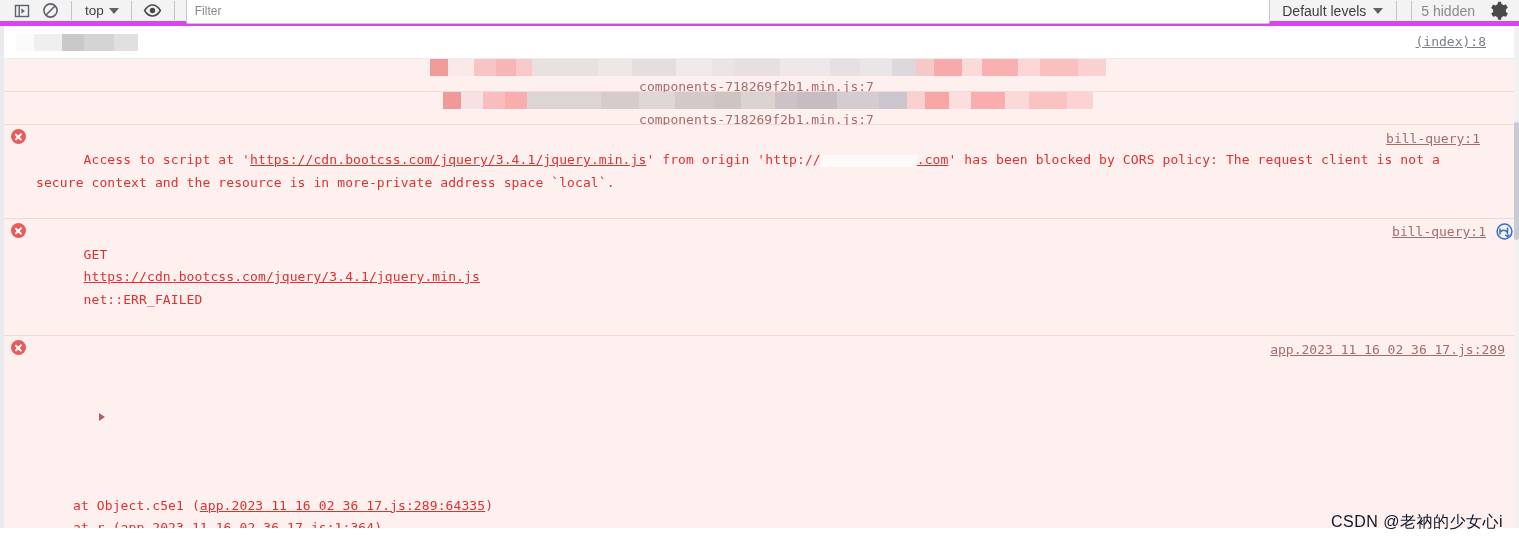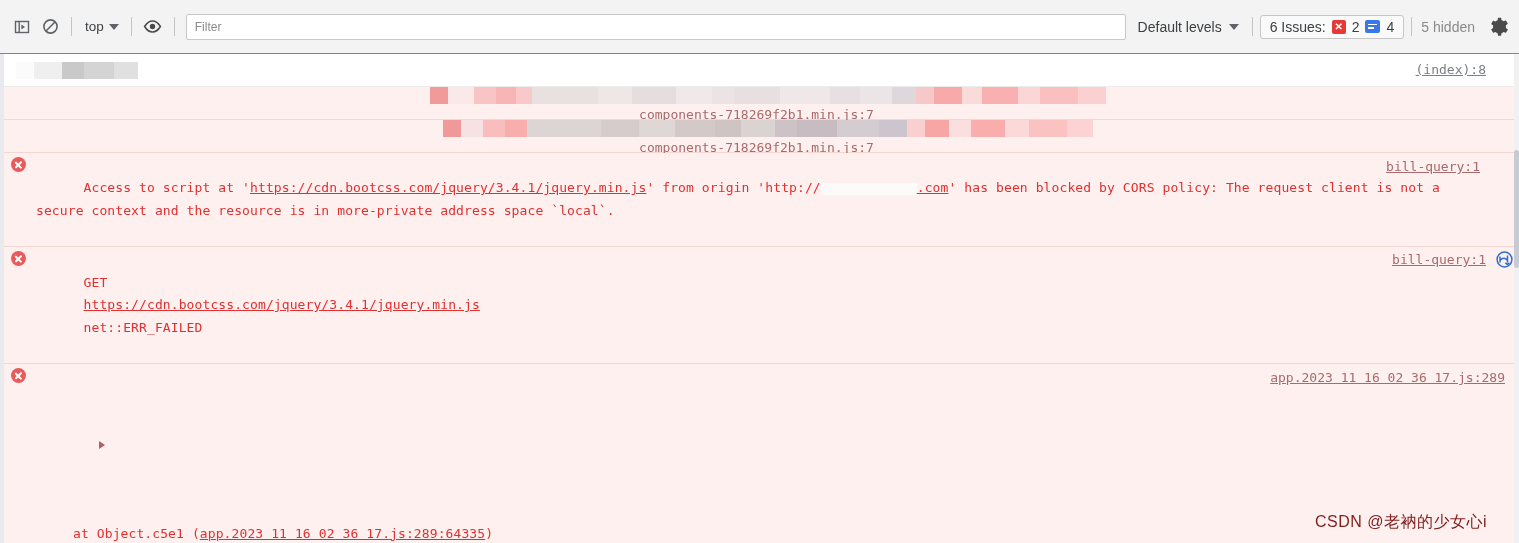--- a/index.html
+++ b/index.html
@@ -12,26 +12,26 @@
     height: 543px;
     font-family: "Liberation Sans", sans-serif;
     font-size: 12px;
     color: #202124;
     overflow: hidden;
     position: relative;
   }
 
   
   .toolbar {
-    height: 54px;
+    height: 26px;
     box-sizing: border-box;
     display: flex;
     align-items: center;
     background: #f3f3f3;
-    border-bottom: 1px solid #d946ef;
+    border-bottom: 5px solid #d946ef;
     padding: 0 6px 0 8px;
     position: relative;
     z-index: 5;
   }
   .tb-btn {
     width: 28px;
     height: 28px;
     display: flex;
     align-items: center;
     justify-content: center;
@@ -301,25 +301,25 @@
     position: absolute;
     right: 0;
     width: 5px;
     background: #c7ccd4;
     border-radius: 3px;
   }
 
   
   .watermark {
     position: absolute;
-    right: 32px;
+    right: 16px;
     bottom: 10px;
     font-family: "Liberation Sans", sans-serif;
     font-size: 16px;
-    color: #7f1d1d;
+    color: #0f172a;
     letter-spacing: 0.5px;
     user-select: none;
     z-index: 6;
   }
 </style>
 </head>
 <body>
 
 <div class="toolbar">
 
@@ -358,32 +358,20 @@
 
   <input class="filter-input" type="text" placeholder="Filter" style="">
 
   <div class="levels">
     <span>Default levels</span>
     <span class="caret"></span>
   </div>
 
   <div class="tb-sep"></div>
 
-  <div class="issues-box">
-    <span>6 Issues:</span>
-    <span class="sq-err">
-        <span>✕</span>
-      </span>
-    <span>2</span>
-    <span class="sq-info">
-        <i></i>
-        <i></i>
-      </span>
-    <span>4</span>
-  </div>
 
   <div class="tb-sep"></div>
 
   <span class="hidden-count">5 hidden</span>
 
   <div class="tb-btn">
     <svg width="19" height="19" viewBox="0 0 20 20">
       <path fill="#4a4a4a" d="M10 6.6a3.4 3.4 0 1 0 0 6.8 3.4 3.4 0 0 0 0-6.8zm0 5.1a1.7 1.7 0 1 1 0-3.4 1.7 1.7 0 0 1 0 3.4z"></path>
       <path fill="#4a4a4a" d="M17.3 11.4c.04-.45.07-.9.07-1.4s-.03-.95-.08-1.4l2-1.5c.18-.14.23-.4.12-.6l-1.9-3.2c-.12-.2-.36-.28-.57-.2l-2.35.93a7.1 7.1 0 0 0-2.4-1.37l-.35-2.48A.47.47 0 0 0 11.4 0H8.6a.47.47 0 0 0-.46.4L7.8 2.87a7.3 7.3 0 0 0-2.4 1.37l-2.35-.93c-.21-.08-.45 0-.57.2l-1.9 3.2c-.12.2-.07.46.12.6l2 1.5c-.05.45-.08.93-.08 1.4 0 .47.03.95.08 1.4l-2 1.5c-.19.14-.24.4-.12.6l1.9 3.2c.12.2.36.28.57.2l2.35-.93a7.1 7.1 0 0 0 2.4 1.37l.35 2.48c.03.23.23.4.46.4h2.8c.23 0 .43-.17.46-.4l.35-2.48a7.3 7.3 0 0 0 2.4-1.37l2.35.93c.21.08.45 0 .57-.2l1.9-3.2c.12-.2.07-.46-.12-.6l-2-1.5z" transform="scale(0.92) translate(0.9,0.9)"></path>
     </svg>

